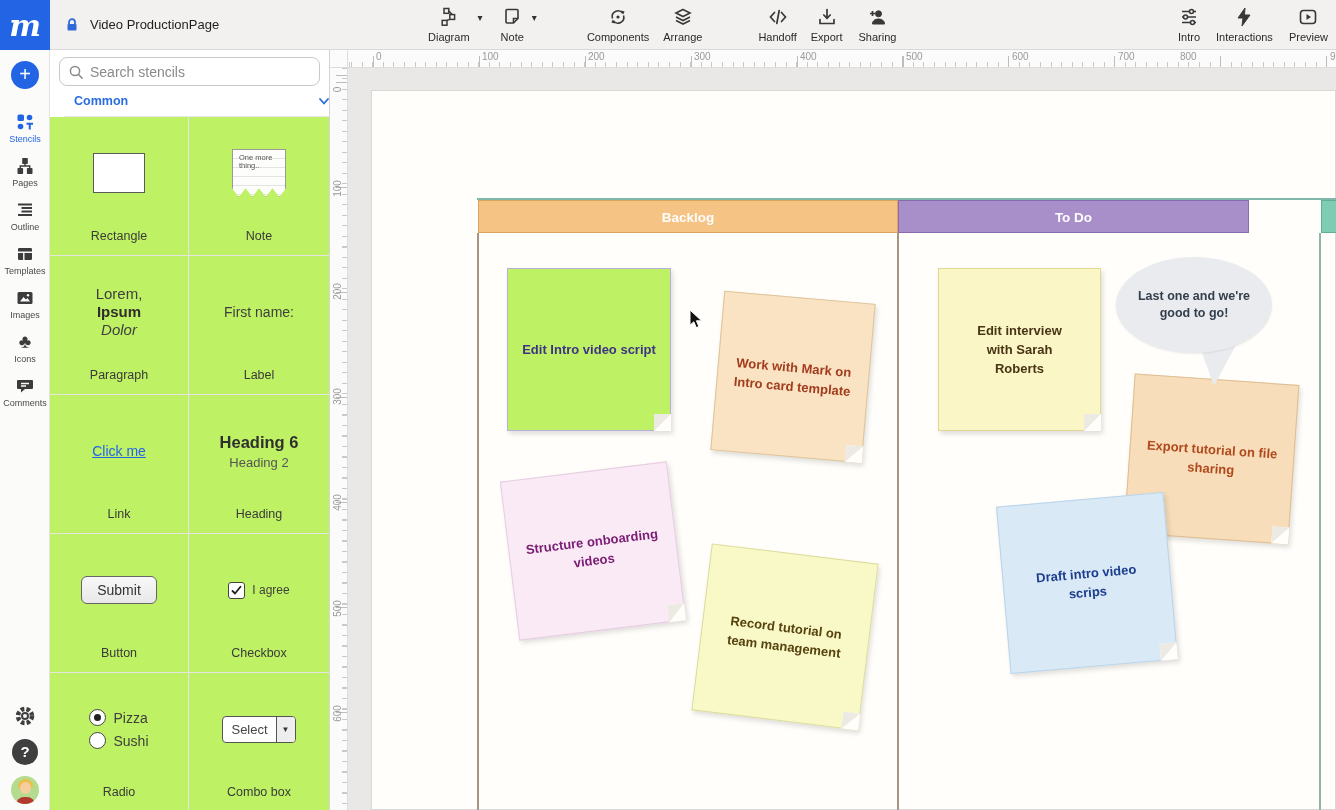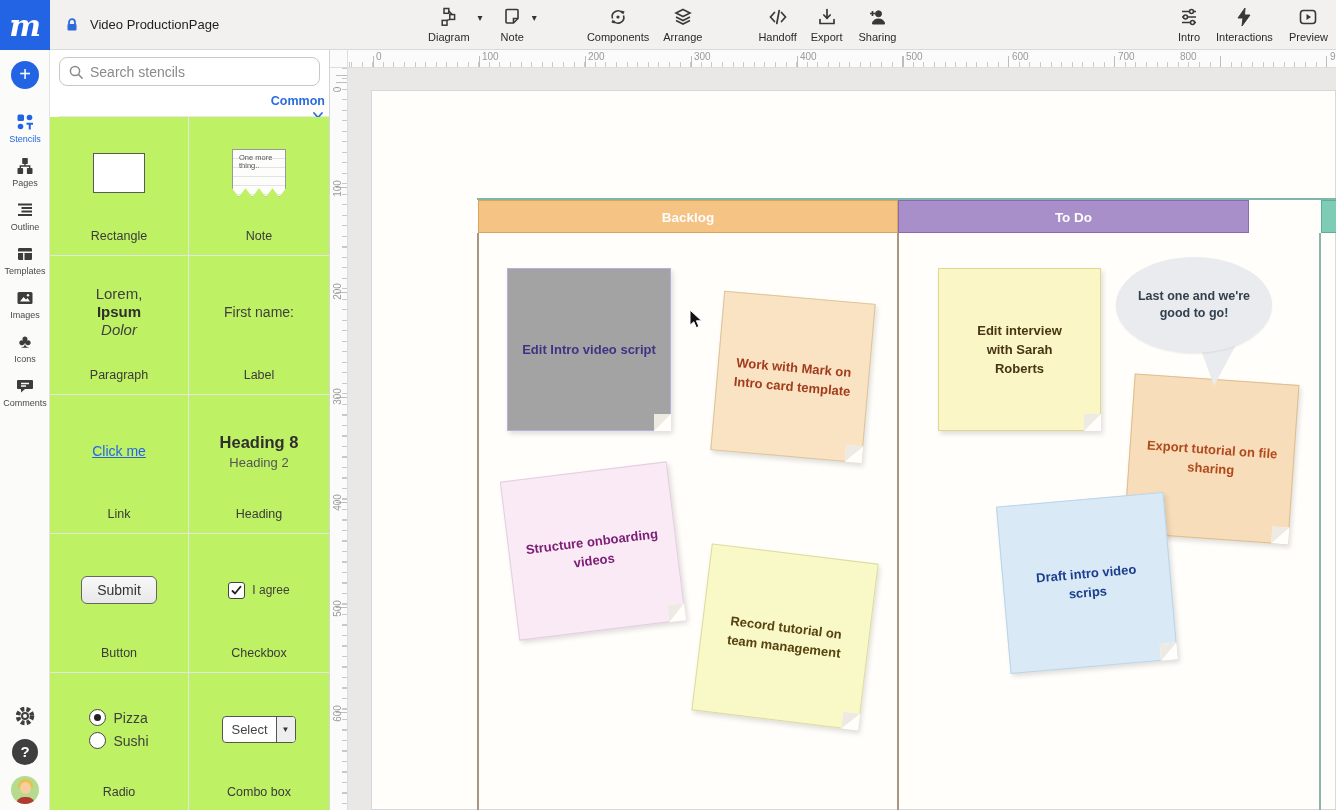--- a/index.html
+++ b/index.html
@@ -45,22 +45,22 @@
   .av-face { position:absolute; top:6px; left:9px; width:11px; height:12px; border-radius:50%; background:#f6cd9c; }
   .av-body { position:absolute; bottom:-3px; left:5px; width:19px; height:10px; border-radius:8px 8px 0 0; background:#b23a2e; }
 
   
   #stencil-panel { position:absolute; left:50px; top:50px; width:280px; height:760px;
     background:#fff; border-right:1px solid #d5d5d5; z-index:20; overflow:hidden; }
   #search-wrap { position:absolute; left:9px; top:7px; width:261px; height:29px;
     border:1px solid #c8c8c8; border-radius:8px; background:#fff; display:flex; align-items:center; padding:0 8px; gap:6px; }
   #search-input { border:none; outline:none; flex:1; font-size:14px; color:#333; font-family:inherit; background:transparent; }
   #search-input::placeholder { color:#8a8a8a; }
-  #common-row { position:absolute; left:8px; top:44px; width:279px; height:23px; padding:0 12px 0 10px;
-    display:flex; align-items:flex-end; justify-content:space-between; cursor:pointer; border-bottom:1px solid #e8e8e8;flex-direction:column; }
+  #common-row { position:absolute; left:14px; top:44px; width:279px; height:23px; padding:0 12px 0 10px;
+    display:flex; align-items:flex-start; justify-content:space-between; cursor:pointer; border-bottom:1px solid #e8e8e8; }
   #common-label { font-size:12.5px; font-weight:bold; color:#2a6ce0; }
   #stencil-grid { position:absolute; left:0; top:67px; width:279px;
     display:grid; grid-template-columns:139px 140px; grid-auto-rows:139px; }
   .cell { display:flex; flex-direction:column; align-items:center;
     border-bottom:1px solid #e5e5e5; cursor:pointer; background:#bef264; }
   .cell:nth-child(odd) { border-right:1px solid #e5e5e5; }
   .preview { flex:1; display:flex; flex-direction:column; align-items:center; justify-content:center; width:100%; }
   .cell-label { font-size:12.5px; color:#3a3a3a; padding-bottom:12px; }
   .sq-rect { width:52px; height:40px; background:#fff; border:1.5px solid #5a5a5a; }
   .sq-note { width:54px; height:48px; background:#fdfdfb; border:1px solid #999; position:relative;
@@ -121,21 +121,21 @@
   .vline-tan  { position:absolute; top:142px; width:2px; height:578px; background:#a59782; }
   .vline-teal { position:absolute; top:142px; width:2px; height:578px; background:#8fb5ab; }
 
   
   .note { position:absolute; box-shadow:2px 3px 5px rgba(0,0,0,0.13); border:1px solid rgba(0,0,0,0.12);
     display:flex; align-items:center; justify-content:center; text-align:center;
     font-weight:bold; font-size:13px; line-height:19px; padding:12px; cursor:pointer; }
   .note::after { content:""; position:absolute; right:-1px; bottom:-1px; width:0; height:0;
     border-style:solid; border-width:0 0 17px 17px;
     border-color:transparent transparent #fffefb #eceae2; }
-  #note1 { left:135px; top:177px; width:164px; height:163px; background:#a3a3a3; border-color:#b8afdd; color:#3e3483; }
+  #note1 { left:135px; top:177px; width:164px; height:163px; background:#bef264; border-color:#b8afdd; color:#3e3483; }
   #note2 { left:345px; top:206px; width:152px; height:160px; background:#f9e3c2; border-color:#dcc49b; color:#a33c1e; transform:rotate(5deg); }
   #note3 { left:137px; top:380px; width:168px; height:160px; background:#f9eaf5; border-color:#e6cde1; color:#7b1d75; transform:rotate(-7deg); }
   #note4 { left:329px; top:462px; width:168px; height:168px; background:#f9f9c8; border-color:#dcdc9f; color:#574310; transform:rotate(7deg); }
   #note4 .note-text { max-width:122px; }
   #note5 { left:566px; top:177px; width:163px; height:163px; background:#fbf6c5; border-color:#e0d795; color:#473516; }
   #note5 .note-text { max-width:110px; }
   #note6 { left:757px; top:288px; width:165px; height:160px; background:#f8ddba; border-color:#ddbe92; color:#b04a1d; transform:rotate(4deg); }
   #note7 { left:631px; top:408px; width:168px; height:168px; background:#d9e9f6; border-color:#b9d4ea; color:#1d3e8f; transform:rotate(-5deg); }
 
   
@@ -407,21 +407,21 @@
       <div class="cell-label">Label</div>
     </div>
     <div class="cell">
       <div class="preview">
           <span class="link-prev">Click me</span>
         </div>
       <div class="cell-label">Link</div>
     </div>
     <div class="cell">
       <div class="preview">
-        <span class="head1">Heading 8</span>
+        <span class="head1">Heading 6</span>
         <span class="head2">Heading 2</span>
       </div>
       <div class="cell-label">Heading</div>
     </div>
     <div class="cell">
       <div class="preview">
           <span class="btn-prev">Submit</span>
         </div>
       <div class="cell-label">Button</div>
     </div>

